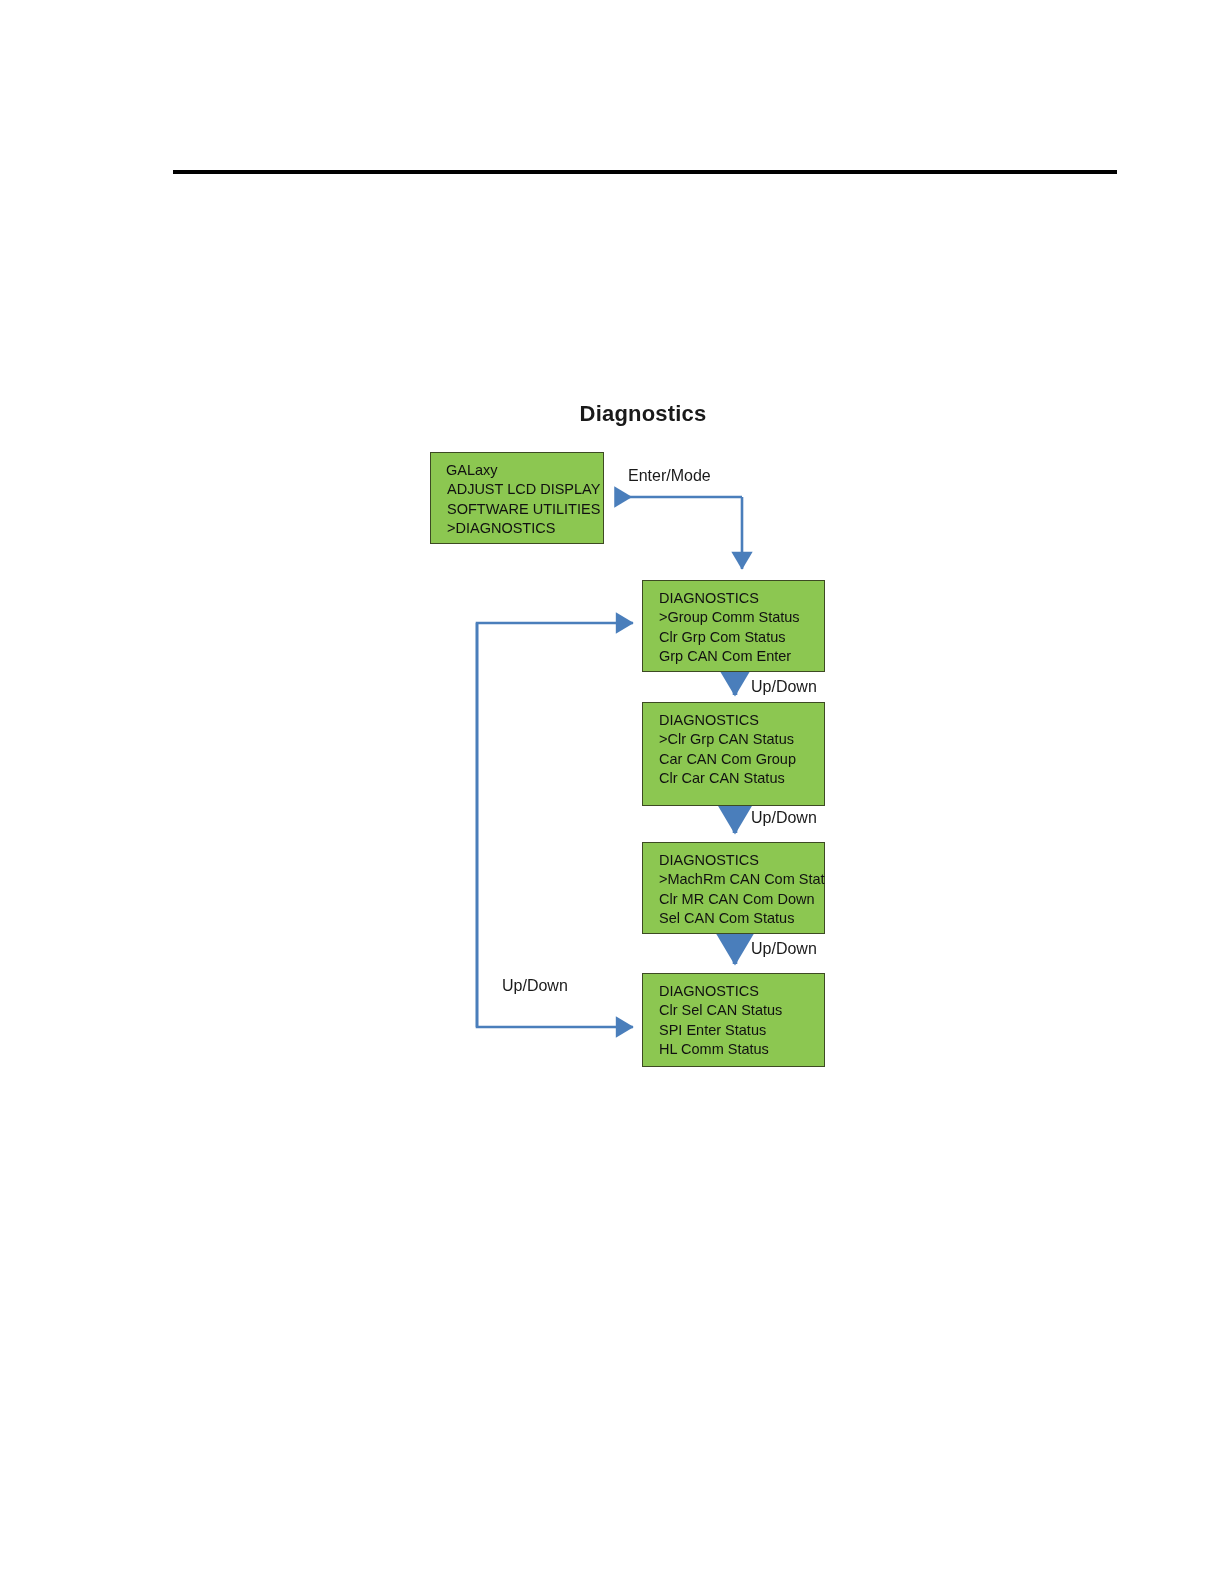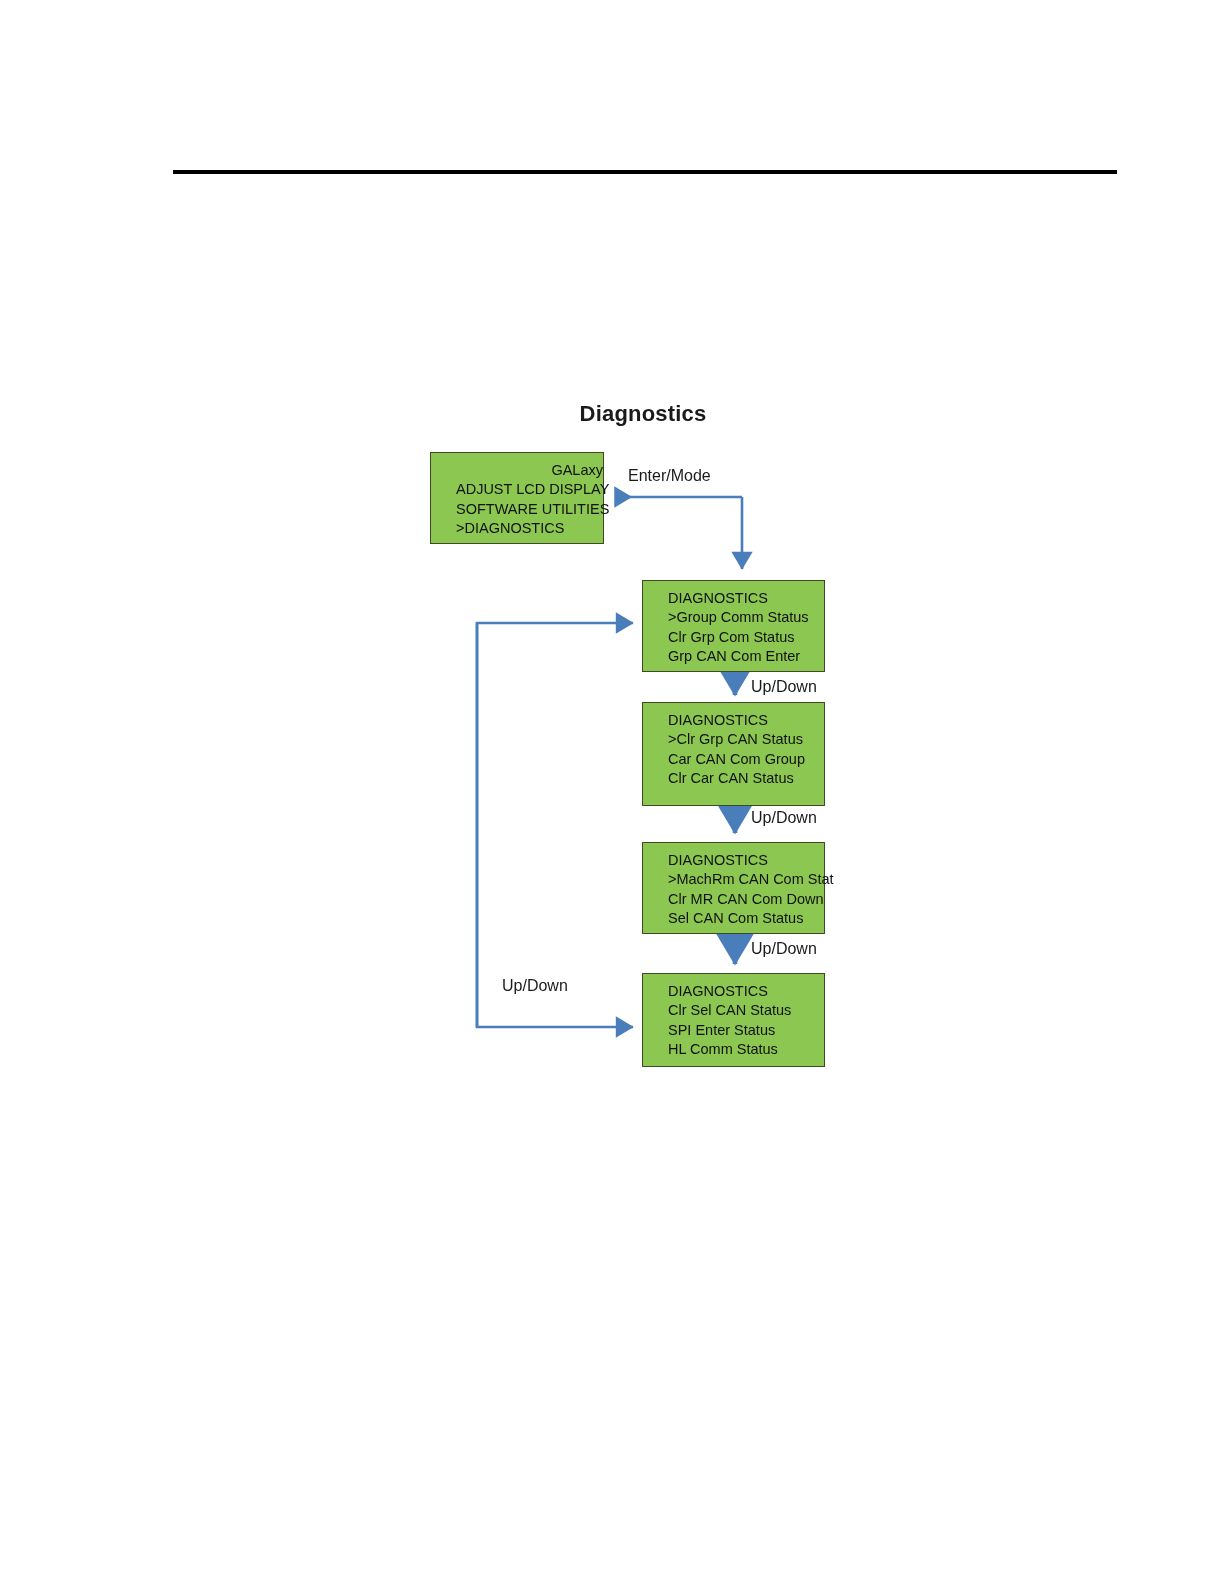--- a/index.html
+++ b/index.html
@@ -53,25 +53,25 @@
     background: #8CC751;
     border: 1.5px solid #3d4a23;
     box-sizing: border-box;
     color: #111111;
     font-size: 14.5px;
     line-height: 19.4px;
     padding: 8px 0 0 0;
   }
   .lcd-box .lcd-line {
     white-space: pre;
-    padding-left: 25px;
+    padding-left: 16px;
   }
   .lcd-box.centered-first .lcd-line:first-child {
-    text-align: right;
-    padding-left: 8px;
+    text-align: left;
+    padding-left: 15px;
   }
   
   #box-main      { left: 398px; top: 452px;  width: 174px; height: 92px; }
   #box-diag-1    { left: 610px; top: 580px;  width: 183px; height: 92px; }
   #box-diag-2    { left: 610px; top: 702px;  width: 183px; height: 104px; }
   #box-diag-3    { left: 610px; top: 842px;  width: 183px; height: 92px; }
   #box-diag-4    { left: 610px; top: 973px;  width: 183px; height: 94px; }
 
   
   #connectors {

